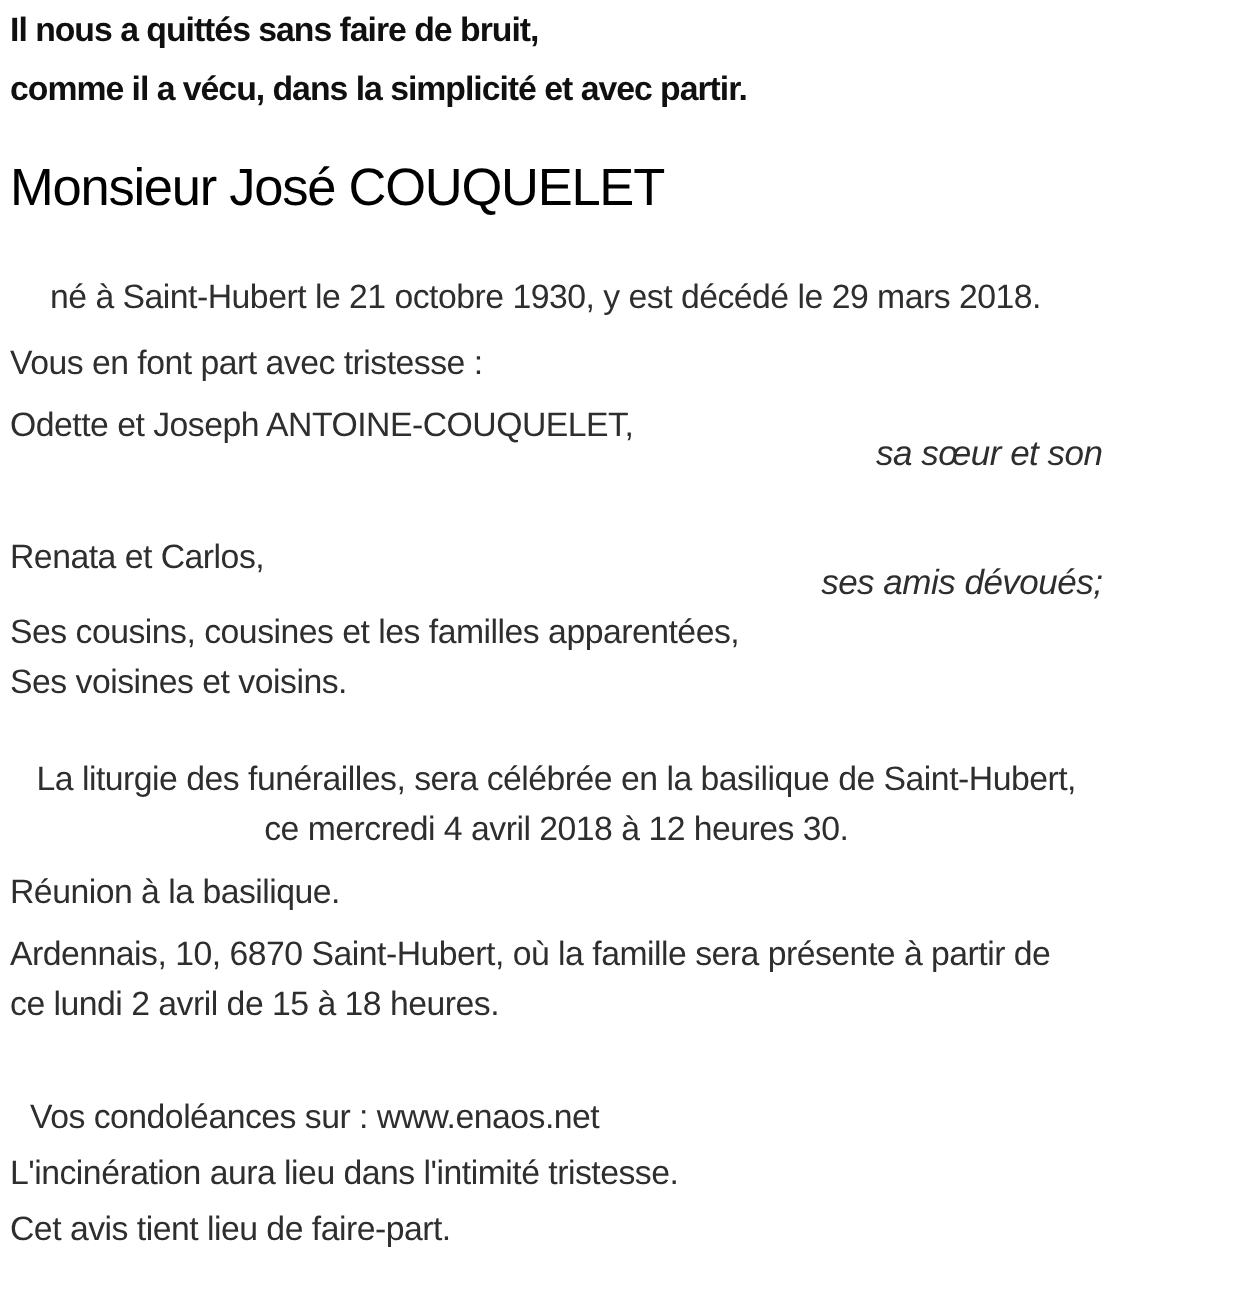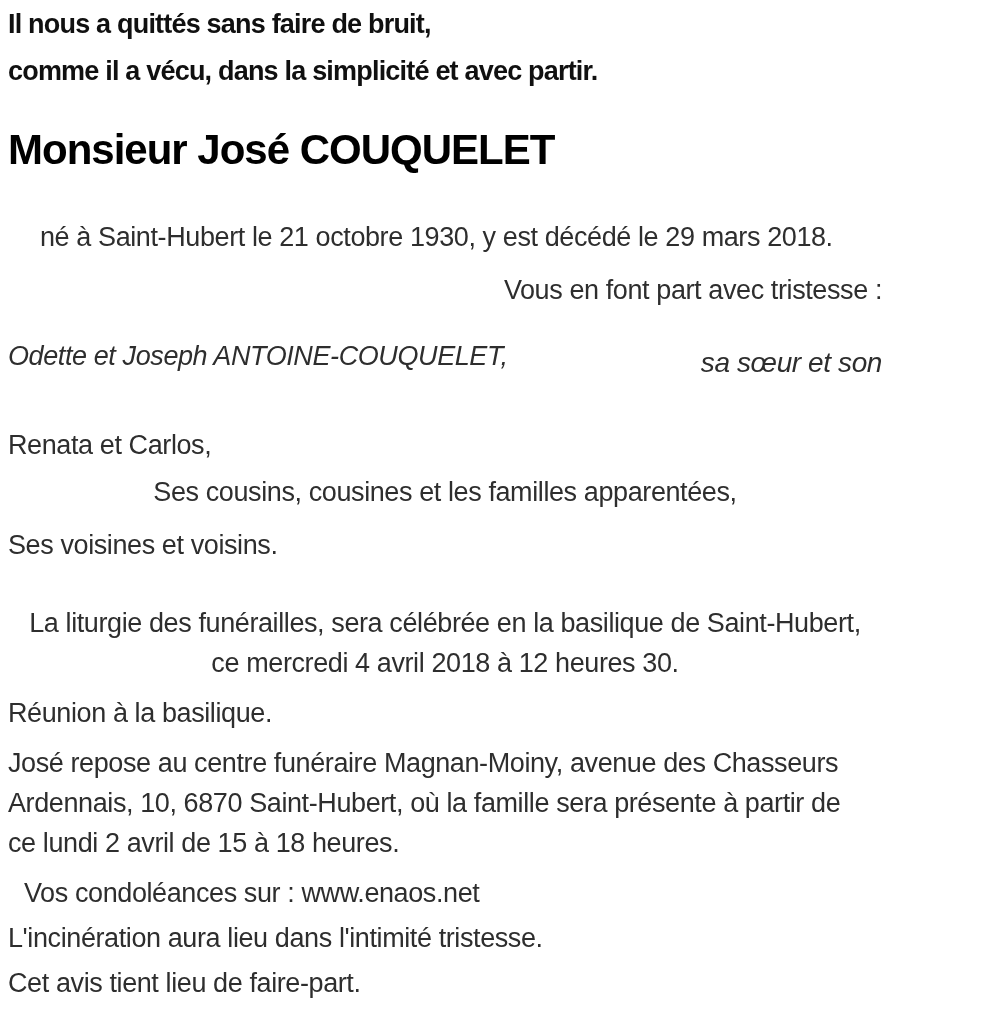--- a/index.html
+++ b/index.html
@@ -29,21 +29,21 @@
   }
   .multi .sub { white-space: nowrap; }
   .epigraph {
     font-weight: bold;
     color: #101010;
     letter-spacing: -0.8px;
   }
   .title {
     font-size: 42px;
     line-height: 52px;
-    font-weight: bold;
+    font-weight: normal;
     color: #000000;
     letter-spacing: -1px;
   }
   .relation {
     text-align: right;
     font-style: italic;
     font-size: 28px;
     line-height: 40px;
     color: #2e2e2e;
   }
@@ -54,44 +54,44 @@
 <div class="page">
 
   <div class="line epigraph" style="top: 4px;">Il nous a quittés sans faire de bruit,</div>
 
   <div class="line epigraph" style="top: 51px;">comme il a vécu, dans la simplicité et avec partir.</div>
 
   <div class="line title" style="top: 124px;">Monsieur José COUQUELET</div>
 
   <div class="line" style="top: 217px; margin-left: 32px;">né à Saint-Hubert le 21 octobre 1930, y est décédé le 29 mars 2018.</div>
 
-  <div class="line" style="top: 270px; text-align: right;">Vous en font part avec tristesse :</div>
+  <div class="line" style="top: 270px;">Vous en font part avec tristesse :</div>
 
-  <div class="line" style="top: 336px; font-style: italic;">Odette et Joseph ANTOINE-COUQUELET,</div>
+  <div class="line" style="top: 320px;">Odette et Joseph ANTOINE-COUQUELET,</div>
 
   <div class="line relation multi" style="top: 343px;">
     <div class="sub">sa sœur et son</div>
   </div>
 
   <div class="line" style="top: 425px;">Renata et Carlos,</div>
 
+  <div class="line relation" style="top: 446px;">ses amis dévoués;</div>
 
-  <div class="line" style="top: 472px; text-align: center;">Ses cousins, cousines et les familles apparentées,</div>
+  <div class="line" style="top: 485px;">Ses cousins, cousines et les familles apparentées,</div>
 
   <div class="line" style="top: 525px;">Ses voisines et voisins.</div>
 
   <div class="line multi" style="top: 603px; text-align: center;">
     <div class="sub">La liturgie des funérailles, sera célébrée en la basilique de Saint-Hubert,</div>
     <div class="sub">ce mercredi 4 avril 2018 à 12 heures 30.</div>
   </div>
 
   <div class="line" style="top: 693px;">Réunion à la basilique.</div>
 
   <div class="line multi" style="top: 743px;">
-    <div class="sub">José repose au centre funéraire Magnan-Moiny, avenue des Chasseurs</div>
     <div class="sub">Ardennais, 10, 6870 Saint-Hubert, où la famille sera présente à partir de</div>
     <div class="sub">ce lundi 2 avril de 15 à 18 heures.</div>
   </div>
 
   <div class="line" style="top: 873px; margin-left: 16px;">Vos condoléances sur : www.enaos.net</div>
 
   <div class="line" style="top: 918px;">L'incinération aura lieu dans l'intimité tristesse.</div>
 
   <div class="line" style="top: 963px;">Cet avis tient lieu de faire-part.</div>
 

